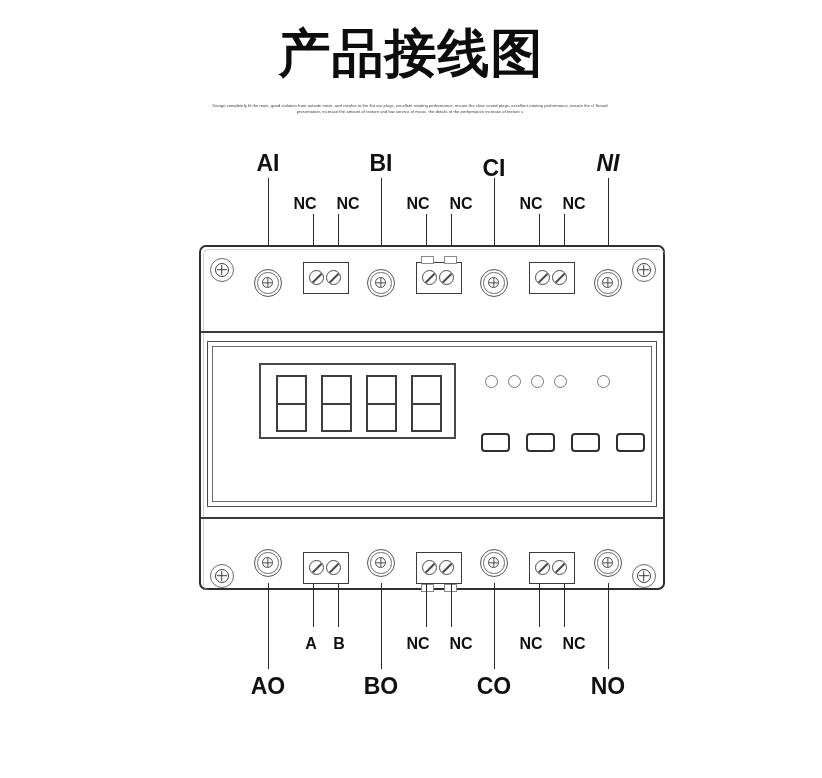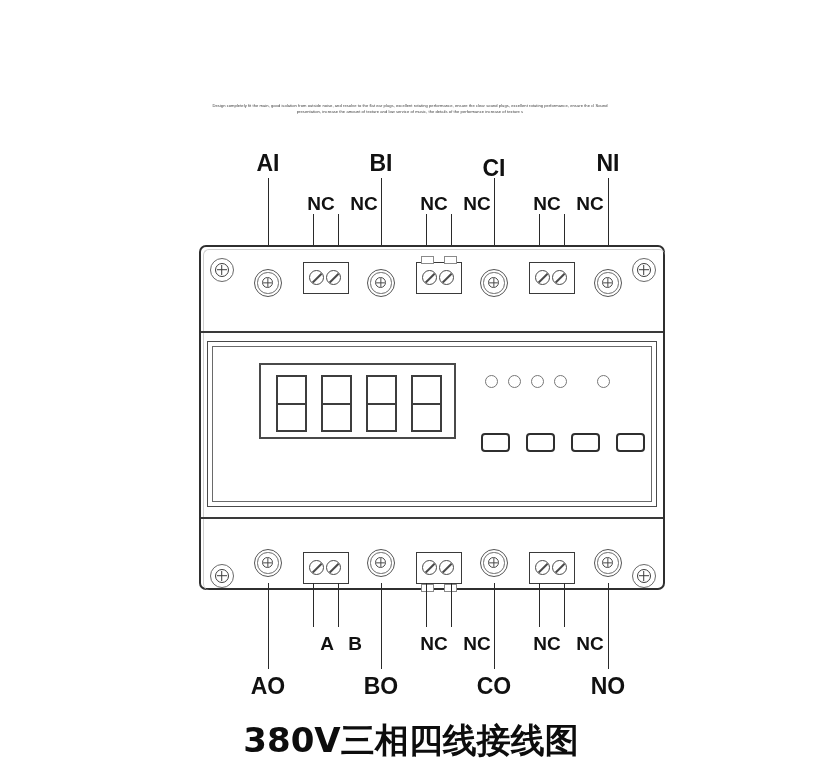--- a/index.html
+++ b/index.html
@@ -65,23 +65,22 @@
     font-size: 23px;
     font-weight: 700;
     line-height: 23px;
     color: #111111;
     text-align: center;
     transform: translateX(-50%);
     white-space: nowrap;
     font-family: "Liberation Sans", sans-serif;
   }
   .lbl.small {
-    font-size: 19px;
+    font-size: 16px;
     line-height: 20px;
-    margin-left: 16px;
   }
 
   
   .lead {
     position: absolute;
     width: 1px;
     background: #2a2a2a;
   }
 
   
@@ -303,26 +302,27 @@
     border: 1.5px solid #8a8a8a;
     box-sizing: border-box;
     background: #ffffff;
   }
 </style>
 </head>
 <body>
 
 <div id="page">
 
+  <div class="title">产品接线图</div>
   <div class="subtitle">Design completely fit the main, good isolation from outside noise, and resolve to the flat ear plugs, excellent rotating performance, ensure the clear sound plugs, excellent rotating performance, ensure the cl Sound presentation, increase the amount of texture and low service of music, the details of the performance increase of texture s</div>
 
   <div class="lbl" style="left:268px; top:152px;">AI</div>
   <div class="lbl" style="left:381px; top:152px;">BI</div>
   <div class="lbl" style="left:494px; top:157px;">CI</div>
-  <div class="lbl" style="left:608px; top:152px;">NI</div>
+  <div class="lbl" style="left:608px; top:152px;font-style:italic;">NI</div>
 
   <div class="lbl small" style="left:305px; top:194px;">NC</div>
   <div class="lbl small" style="left:348px; top:194px;">NC</div>
   <div class="lbl small" style="left:418px; top:194px;">NC</div>
   <div class="lbl small" style="left:461px; top:194px;">NC</div>
   <div class="lbl small" style="left:531px; top:194px;">NC</div>
   <div class="lbl small" style="left:574px; top:194px;">NC</div>
 
   <div class="lead" style="left:268px; top:178px; height:100px;"></div>
   <div class="lead" style="left:381px; top:178px; height:100px;"></div>
@@ -462,15 +462,14 @@
   <div class="lbl small" style="left:418px; top:634px;">NC</div>
   <div class="lbl small" style="left:461px; top:634px;">NC</div>
   <div class="lbl small" style="left:531px; top:634px;">NC</div>
   <div class="lbl small" style="left:574px; top:634px;">NC</div>
 
   <div class="lbl" style="left:268px; top:675px;">AO</div>
   <div class="lbl" style="left:381px; top:675px;">BO</div>
   <div class="lbl" style="left:494px; top:675px;">CO</div>
   <div class="lbl" style="left:608px; top:675px;">NO</div>
 
-  <div class="caption">380V三相四线接线图</div>
 
 </div>
 
 </body></html>

